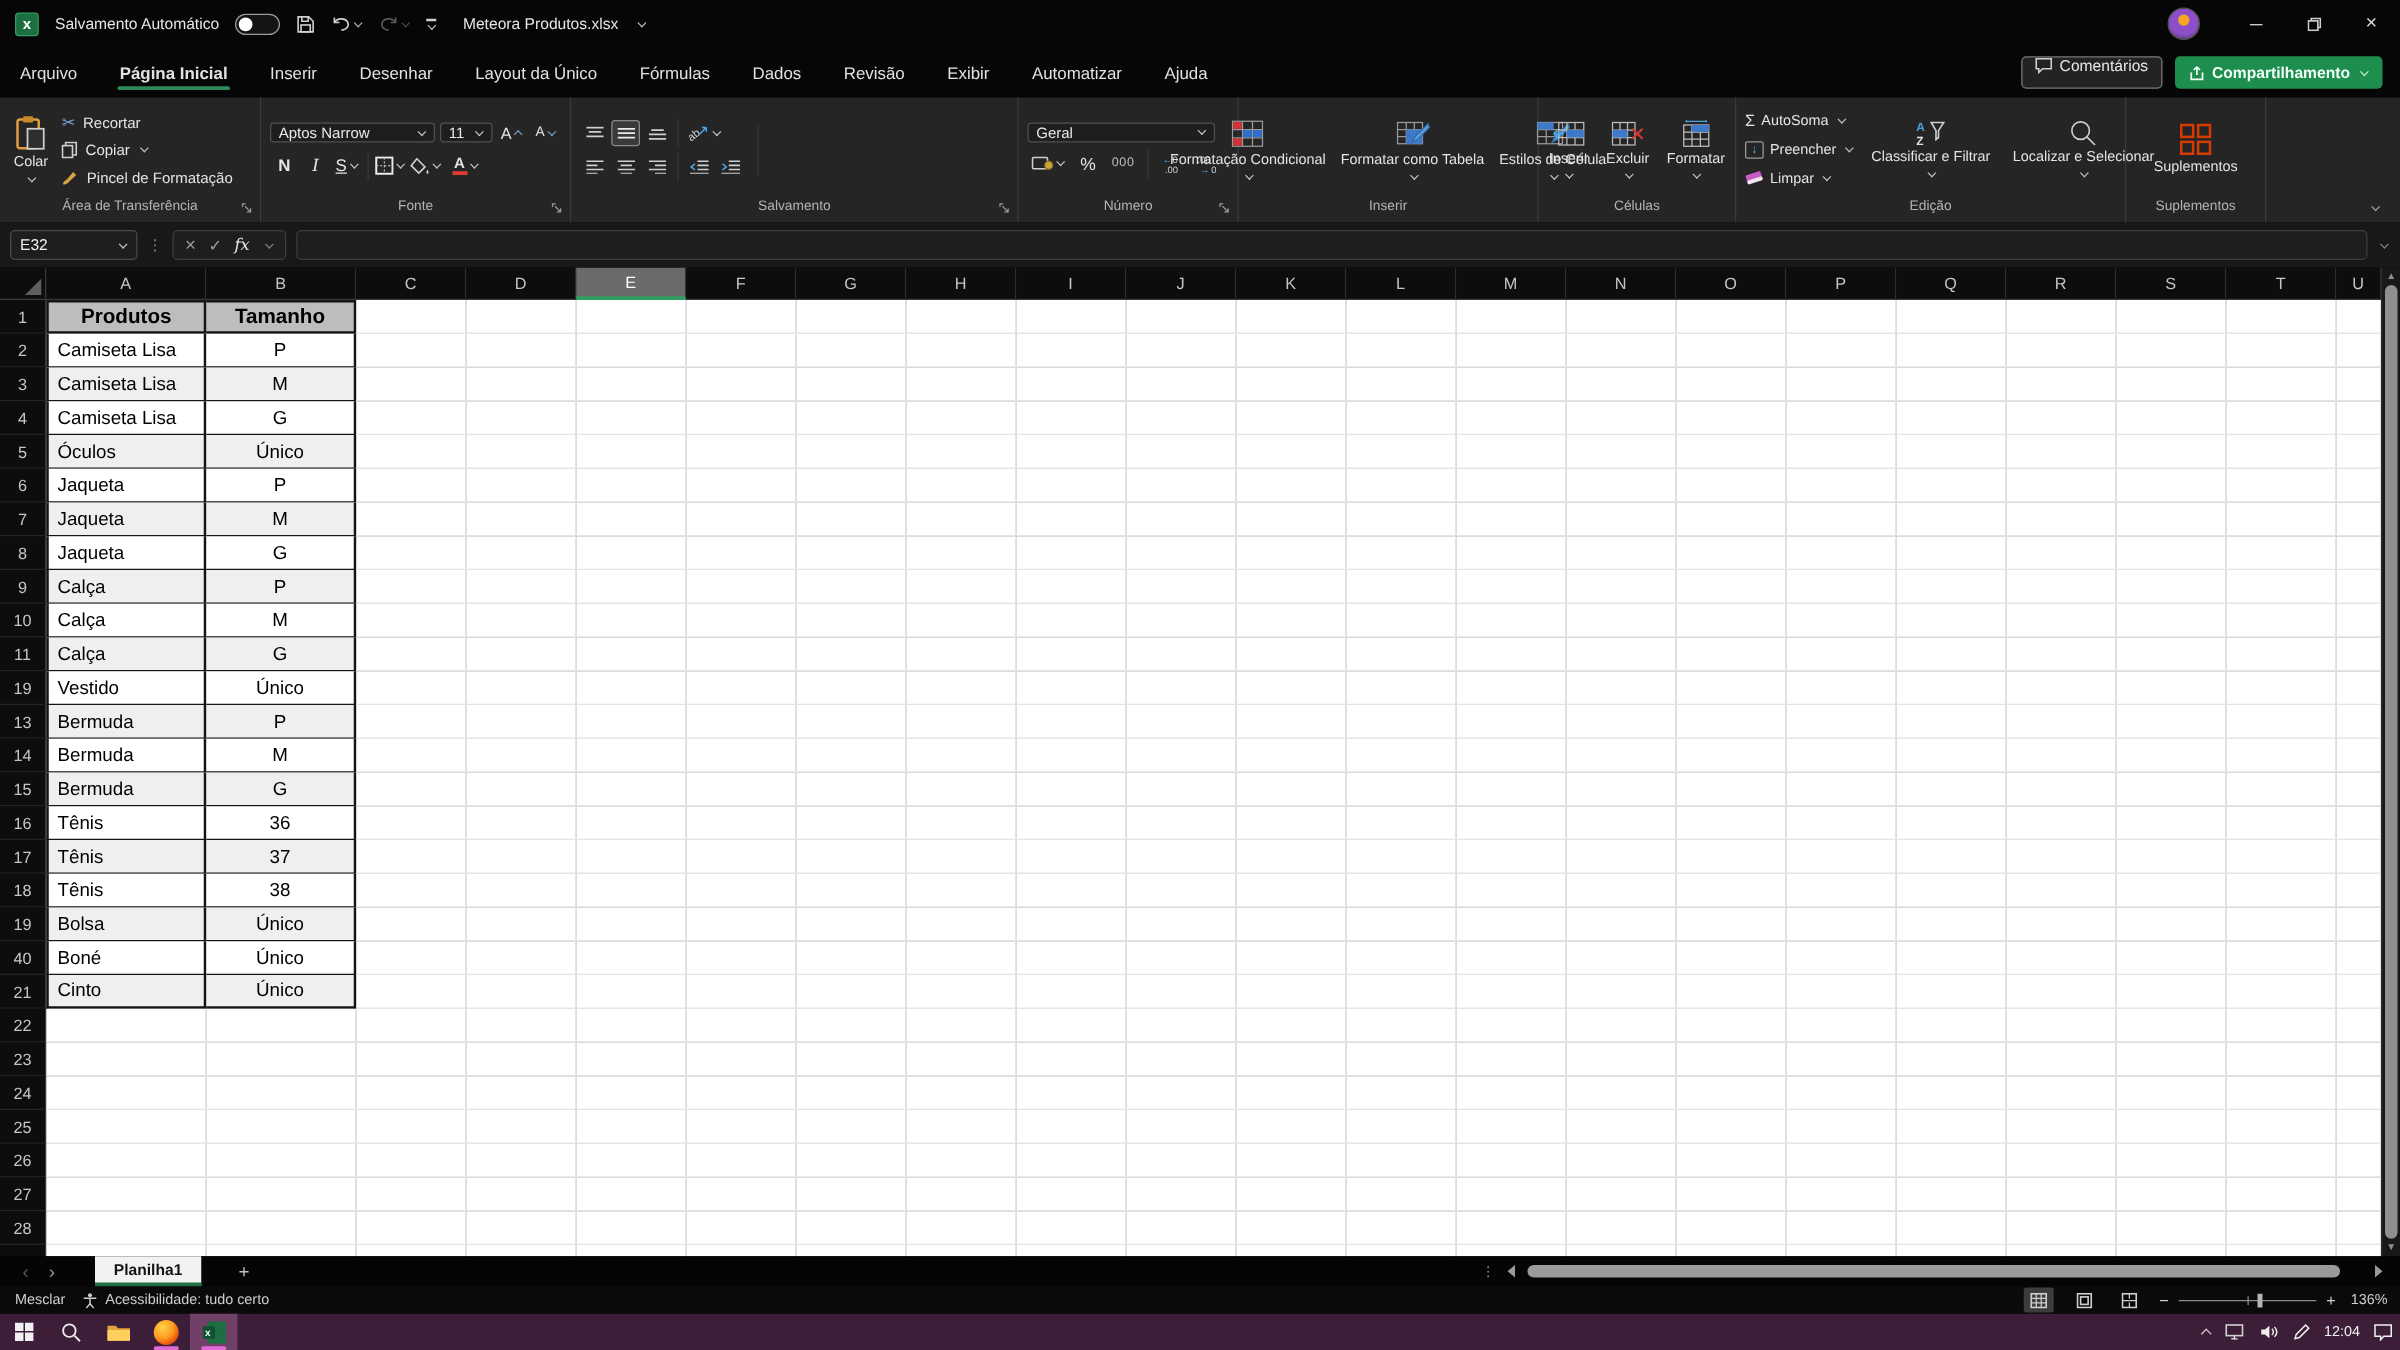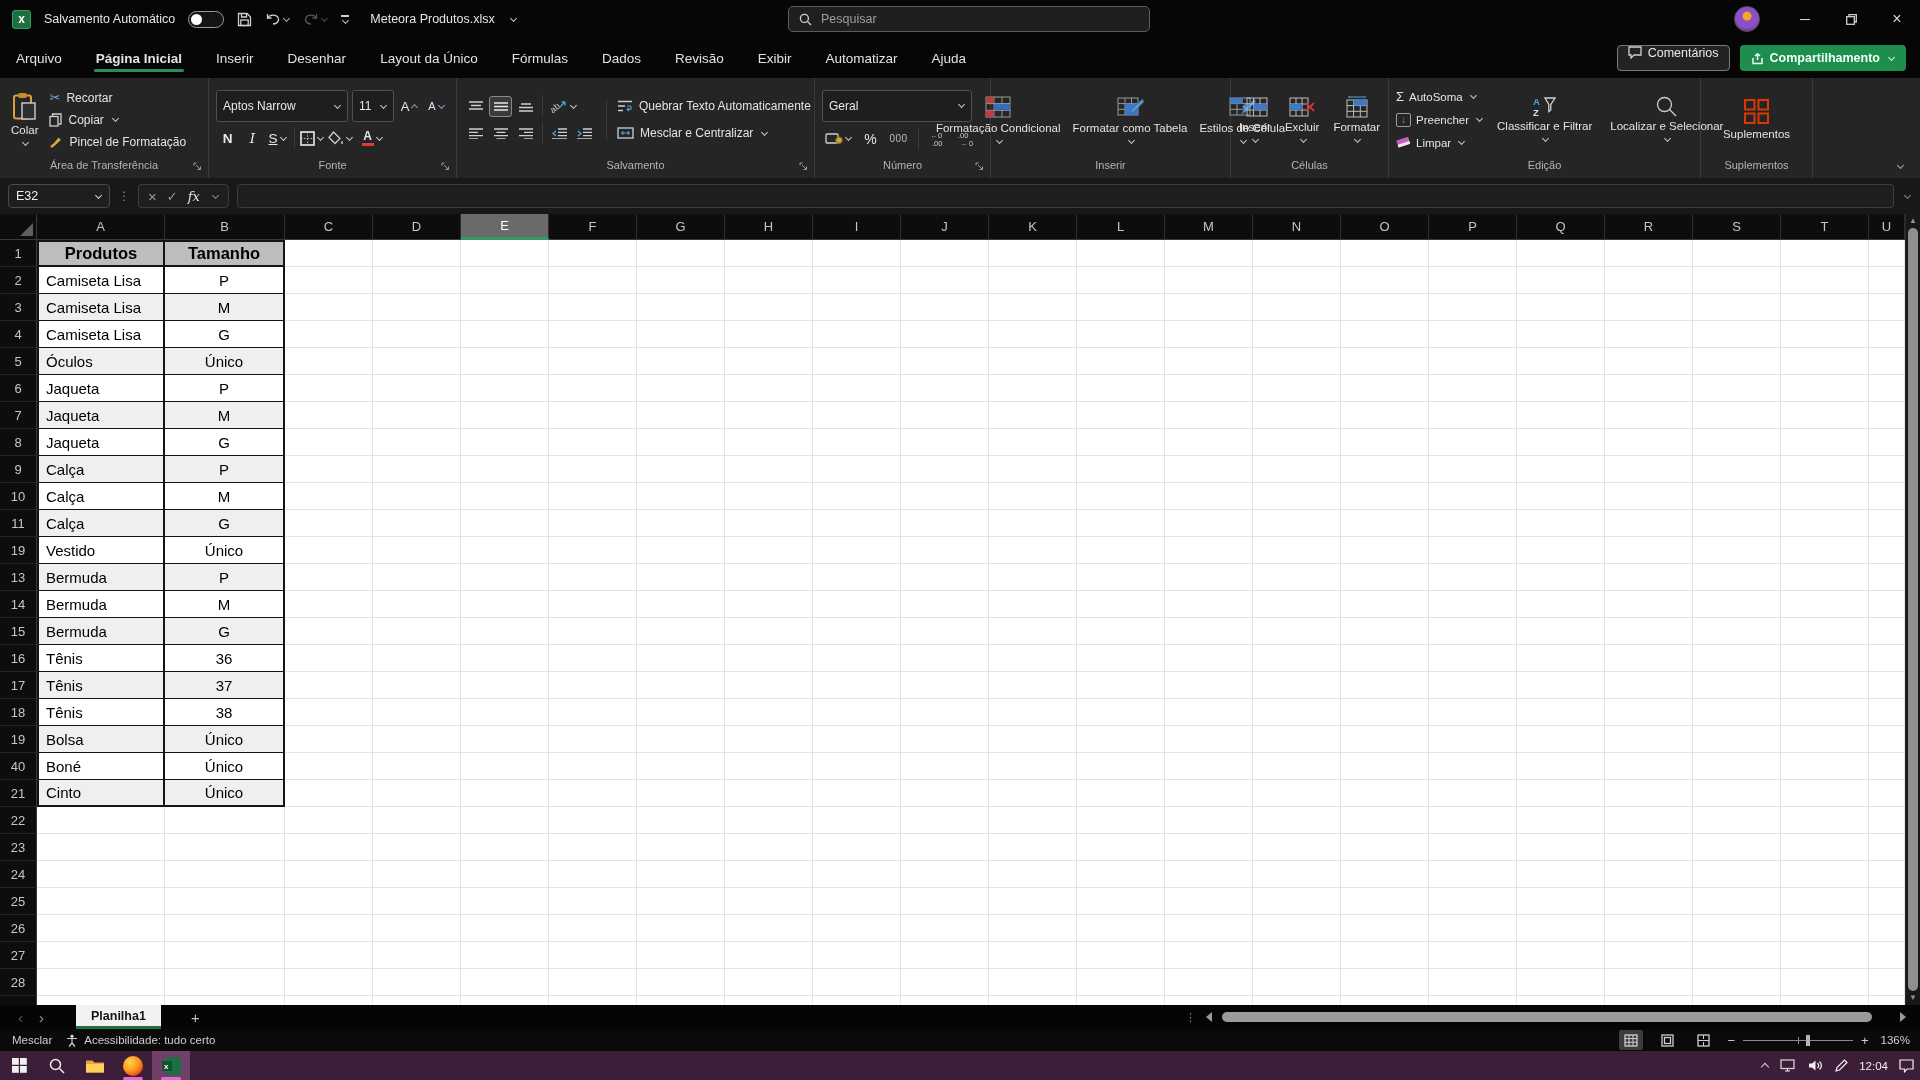--- a/index.html
+++ b/index.html
@@ -37,21 +37,21 @@
 
   
   .ribbon{height:100px;background:#252525;display:flex;position:relative;color:#e4e4e4}
   .rgroup{height:100%;border-right:1px solid #3a3a3a;display:flex;flex-direction:column;position:relative;flex:none}
   .rcontent{flex:1;display:flex;align-items:center;padding:6px 7px 2px 7px;gap:7px}
   .glabel{height:21px;font-size:11px;color:#b3b3b3;display:flex;align-items:center;justify-content:center;padding-bottom:5px;position:relative;white-space:nowrap}
   .launcher{position:absolute;right:6px;bottom:7px}
   .bigbtn{display:flex;flex-direction:column;align-items:center;justify-content:center;gap:3px;font-size:11.5px;line-height:13px;text-align:center;white-space:nowrap;padding:2px 4px;flex:none}
   .smallbtn{display:flex;align-items:center;gap:6px;font-size:12px;height:20px;white-space:nowrap}
   .stackcol{display:flex;flex-direction:column;justify-content:center;gap:2px}
-  .combo{height:32px;background:#1e1e1e;border:1px solid #505050;border-radius:3px;display:flex;align-items:center;font-size:12px;color:#e8e8e8;padding:0 6px;justify-content:space-between}
+  .combo{height:16px;background:#1e1e1e;border:1px solid #505050;border-radius:3px;display:flex;align-items:center;font-size:12px;color:#e8e8e8;padding:0 6px;justify-content:space-between}
   .iconbtn{width:23px;height:21px;display:flex;align-items:center;justify-content:center;border-radius:3px;flex:none}
   .iconbtn.selbox{background:#3a3a3a;border:1px solid #8a8a8a}
   .vdiv{width:1px;height:40px;background:#3a3a3a;margin:0 3px;flex:none}
   .vdiv.short{height:22px}
   .ribbon-collapse{position:absolute;right:16px;bottom:8px;color:#bdbdbd}
   .fontletter{font-size:13.5px;color:#e8e8e8}
   .colorA{display:flex;flex-direction:column;align-items:center;line-height:11px}
   .colorA .bar{width:12px;height:3px;background:#e03c32;margin-top:1px}
   .twoline{display:flex;flex-direction:column;align-items:center;line-height:13px;font-size:11.5px}
   .editrow{display:flex;align-items:center;gap:5px;font-size:11.5px;height:19px;white-space:nowrap}
@@ -153,29 +153,20 @@
           <path d="M13.5 6 C11.5 2.5 5 2 3 5.5 C1.2 8.8 4 12 8 12" class="sg"></path>
         </svg>
       <span class="chev"></span>
     </span>
     <span class="customize">
         <span class="bar"></span>
         <span class="chev" style="margin:0"></span>
       </span>
     <span class="nowrap" style="margin-left:8px">Meteora Produtos.xlsx</span>
     <span class="chev"></span>
-  </div>
-  <div class="searchbox">
-    <span>
-      <svg width="13" height="13" viewBox="0 0 13 13">
-          <circle cx="5.4" cy="5.4" r="4" class="sg"></circle>
-          <path d="M8.4 8.4 L12 12" class="sg"></path>
-        </svg>
-    </span>
-    <span>Pesquisar</span>
   </div>
   <div class="tb-right">
     <div class="avatar"></div>
     <div class="winbtn">─</div>
     <div class="winbtn">
       <svg width="11" height="11" viewBox="0 0 11 11">
           <rect x="0.7" y="2.7" width="7.6" height="7.6" class="sg"></rect>
           <path d="M3 2.7 V0.7 H10.3 V8 H8.5" class="sg"></path>
         </svg>
     </div>
@@ -377,37 +368,20 @@
             </div>
           <div class="iconbtn">
               <svg width="15" height="11" viewBox="0 0 15 11">
                 <path d="M6 1 H15 M6 4.3 H15 M6 7.6 H15 M0 10.9 H15" stroke="#cfcfcf" stroke-width="1.3"></path>
                 <path d="M1 3 L4 5.5 L1 8" stroke="#4aa3e0" fill="none" stroke-width="1.3"></path>
               </svg>
             </div>
         </div>
       </div>
       <div class="vdiv"></div>
-      <div class="stackcol" style="gap:7px">
-        <div class="smallbtn">
-          <svg width="16" height="13" viewBox="0 0 16 13">
-              <path d="M1 1.5 H15 M1 6 H8 M1 10.5 H6" stroke="#cfcfcf" stroke-width="1.3"></path>
-              <path d="M10 6 H13 C14.6 6 14.6 9.5 13 9.5 H10.5 M12 8 L10.2 9.5 L12 11" stroke="#4aa3e0" fill="none" stroke-width="1.2"></path>
-            </svg>
-          <span>Quebrar Texto Automaticamente</span>
-        </div>
-        <div class="smallbtn">
-          <svg width="17" height="12" viewBox="0 0 17 12">
-              <rect x="1" y="1" width="15" height="10" class="sg"></rect>
-              <path d="M4.5 6 H12.5 M4.5 6 l1.8 -1.6 M4.5 6 l1.8 1.6 M12.5 6 l-1.8 -1.6 M12.5 6 l-1.8 1.6" stroke="#4aa3e0" fill="none" stroke-width="1.2"></path>
-            </svg>
-          <span>Mesclar e Centralizar</span>
-          <span class="chev"></span>
-        </div>
-      </div>
     </div>
     <div class="glabel">
       <span>Salvamento</span>
       <span class="launcher">
           <svg width="9" height="9" viewBox="0 0 9 9">
             <path d="M1 3.5 V1 H3.5 M3 3 L7.5 7.5 M7.5 4.5 V7.5 H4.5" stroke="#9a9a9a" fill="none"></path>
           </svg>
         </span>
     </div>
   </div>

